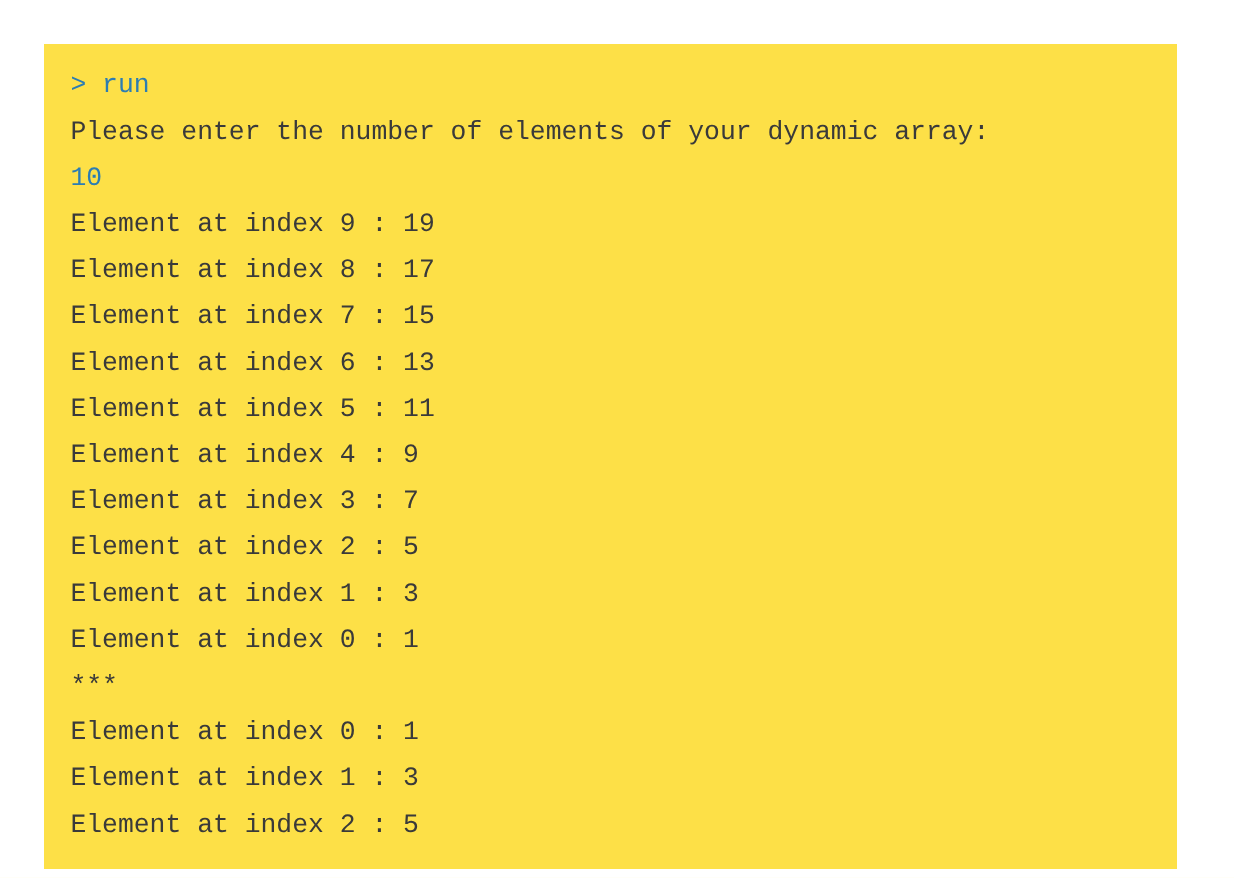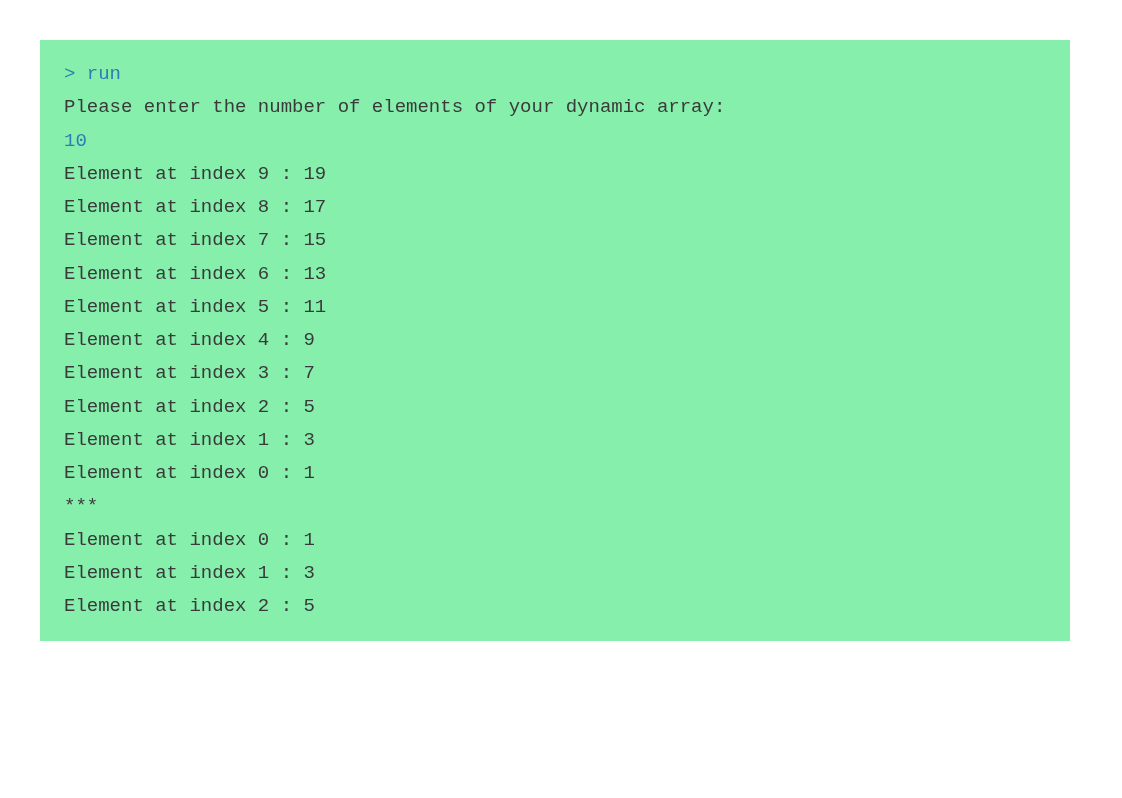--- a/index.html
+++ b/index.html
@@ -7,24 +7,24 @@
     padding: 0;
     background: #ffffff;
     width: 1122px;
     height: 798px;
   }
   .page {
     padding: 40px 40px 40px 40px;
     box-sizing: border-box;
   }
   .terminal {
-    background: #86efac;
+    background: #fde047;
     padding: 18px 24px 18px 24px;
     font-family: "Courier New", Courier, monospace;
-    font-size: 19px;
+    font-size: 24px;
     line-height: 1.75;
     color: #3a3a3a;
     white-space: pre;
     width: 1030px;
     box-sizing: border-box;
   }
   .prompt-line {
     color: #2c7db3;
   }
   .user-input {

